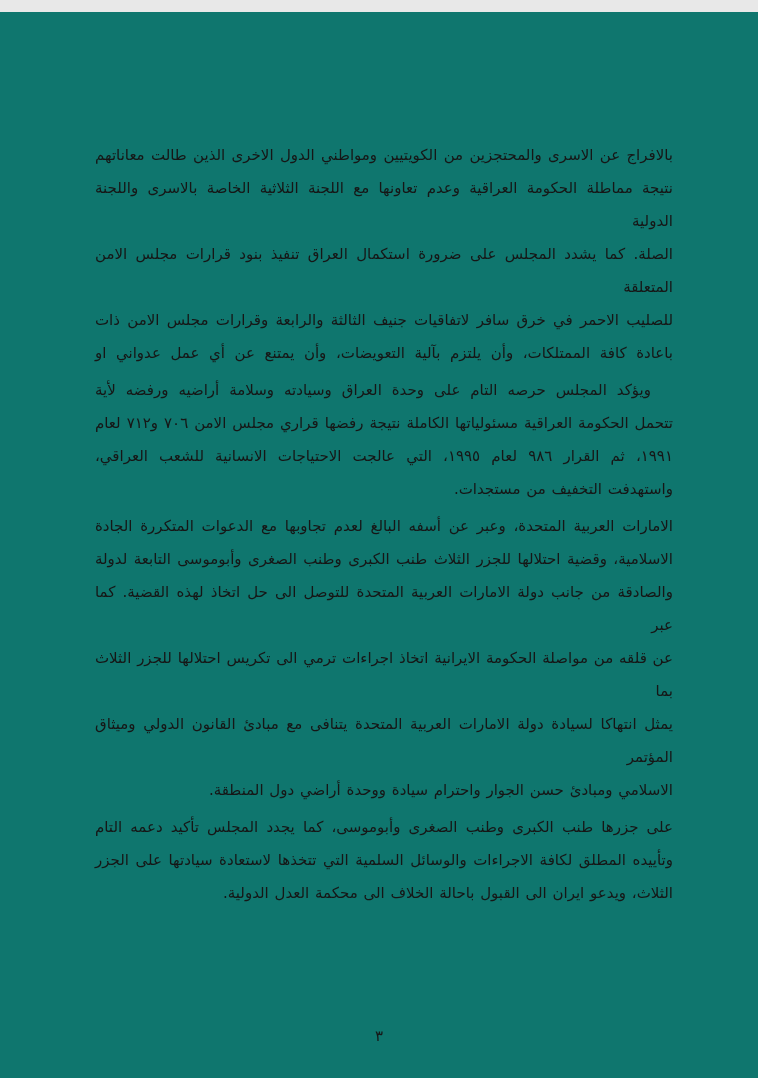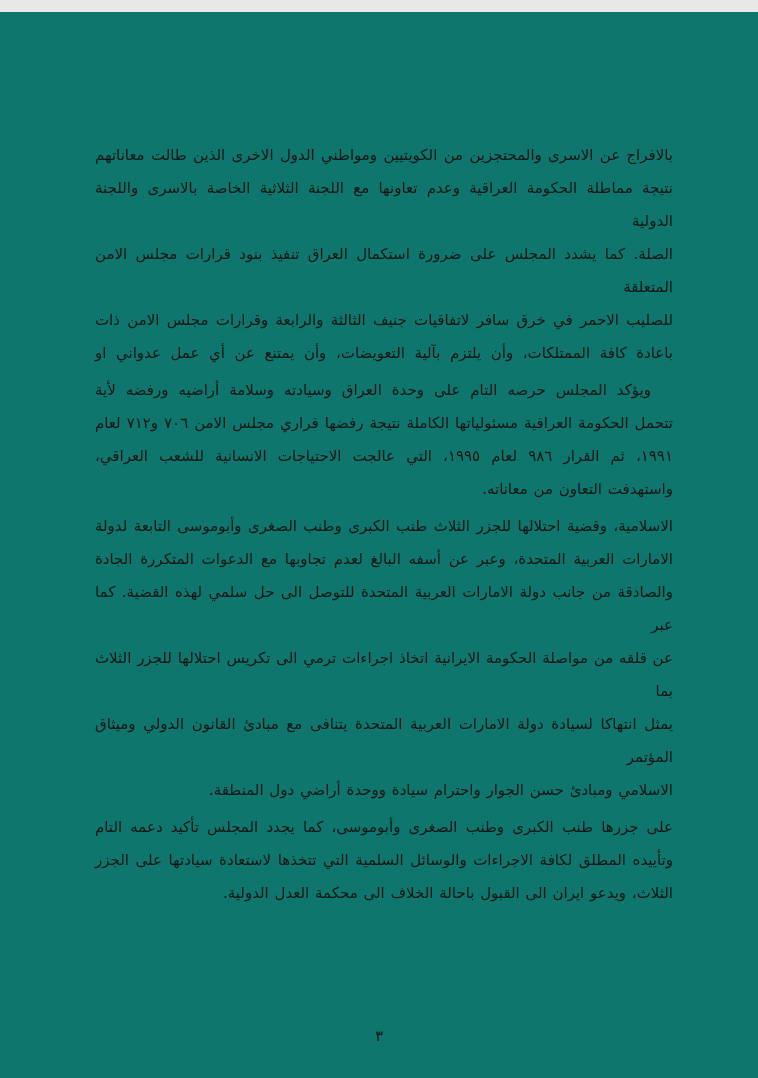--- a/index.html
+++ b/index.html
@@ -63,26 +63,26 @@
         <span class="line">بالافراج عن الاسرى والمحتجزين من الكويتيين ومواطني الدول الاخرى الذين طالت معاناتهم</span>
         <span class="line">نتيجة مماطلة الحكومة العراقية وعدم تعاونها مع اللجنة الثلاثية الخاصة بالاسرى واللجنة الدولية</span>
         <span class="line">الصلة. كما يشدد المجلس على ضرورة استكمال العراق تنفيذ بنود قرارات مجلس الامن المتعلقة</span>
         <span class="line">للصليب الاحمر في خرق سافر لاتفاقيات جنيف الثالثة والرابعة وقرارات مجلس الامن ذات</span>
         <span class="line">باعادة كافة الممتلكات، وأن يلتزم بآلية التعويضات، وأن يمتنع عن أي عمل عدواني او</span>
       </p>
       <p class="para">
         <span class="line first">ويؤكد المجلس حرصه التام على وحدة العراق وسيادته وسلامة أراضيه ورفضه لأية</span>
         <span class="line">تتحمل الحكومة العراقية مسئولياتها الكاملة نتيجة رفضها قراري مجلس الامن ٧٠٦ و٧١٢ لعام</span>
         <span class="line">١٩٩١، ثم القرار ٩٨٦ لعام ١٩٩٥، التي عالجت الاحتياجات الانسانية للشعب العراقي،</span>
-        <span class="line last">واستهدفت التعاون من معاناته.</span>
+        <span class="line last">واستهدفت التخفيف من مستجدات.</span>
       </p>
       <p class="para">
+        <span class="line">الامارات العربية المتحدة، وعبر عن أسفه البالغ لعدم تجاوبها مع الدعوات المتكررة الجادة</span>
         <span class="line">الاسلامية، وقضية احتلالها للجزر الثلاث طنب الكبرى وطنب الصغرى وأبوموسى التابعة لدولة</span>
-        <span class="line">الامارات العربية المتحدة، وعبر عن أسفه البالغ لعدم تجاوبها مع الدعوات المتكررة الجادة</span>
-        <span class="line">والصادقة من جانب دولة الامارات العربية المتحدة للتوصل الى حل سلمي لهذه القضية. كما عبر</span>
+        <span class="line">والصادقة من جانب دولة الامارات العربية المتحدة للتوصل الى حل اتخاذ لهذه القضية. كما عبر</span>
         <span class="line">عن قلقه من مواصلة الحكومة الايرانية اتخاذ اجراءات ترمي الى تكريس احتلالها للجزر الثلاث بما</span>
         <span class="line">يمثل انتهاكا لسيادة دولة الامارات العربية المتحدة يتنافى مع مبادئ القانون الدولي وميثاق المؤتمر</span>
         <span class="line last">الاسلامي ومبادئ حسن الجوار واحترام سيادة ووحدة أراضي دول المنطقة.</span>
       </p>
       <p class="para">
         <span class="line">على جزرها طنب الكبرى وطنب الصغرى وأبوموسى، كما يجدد المجلس تأكيد دعمه التام</span>
         <span class="line">وتأييده المطلق لكافة الاجراءات والوسائل السلمية التي تتخذها لاستعادة سيادتها على الجزر</span>
         <span class="line last">الثلاث، ويدعو ايران الى القبول باحالة الخلاف الى محكمة العدل الدولية.</span>
       </p>
     </section>

